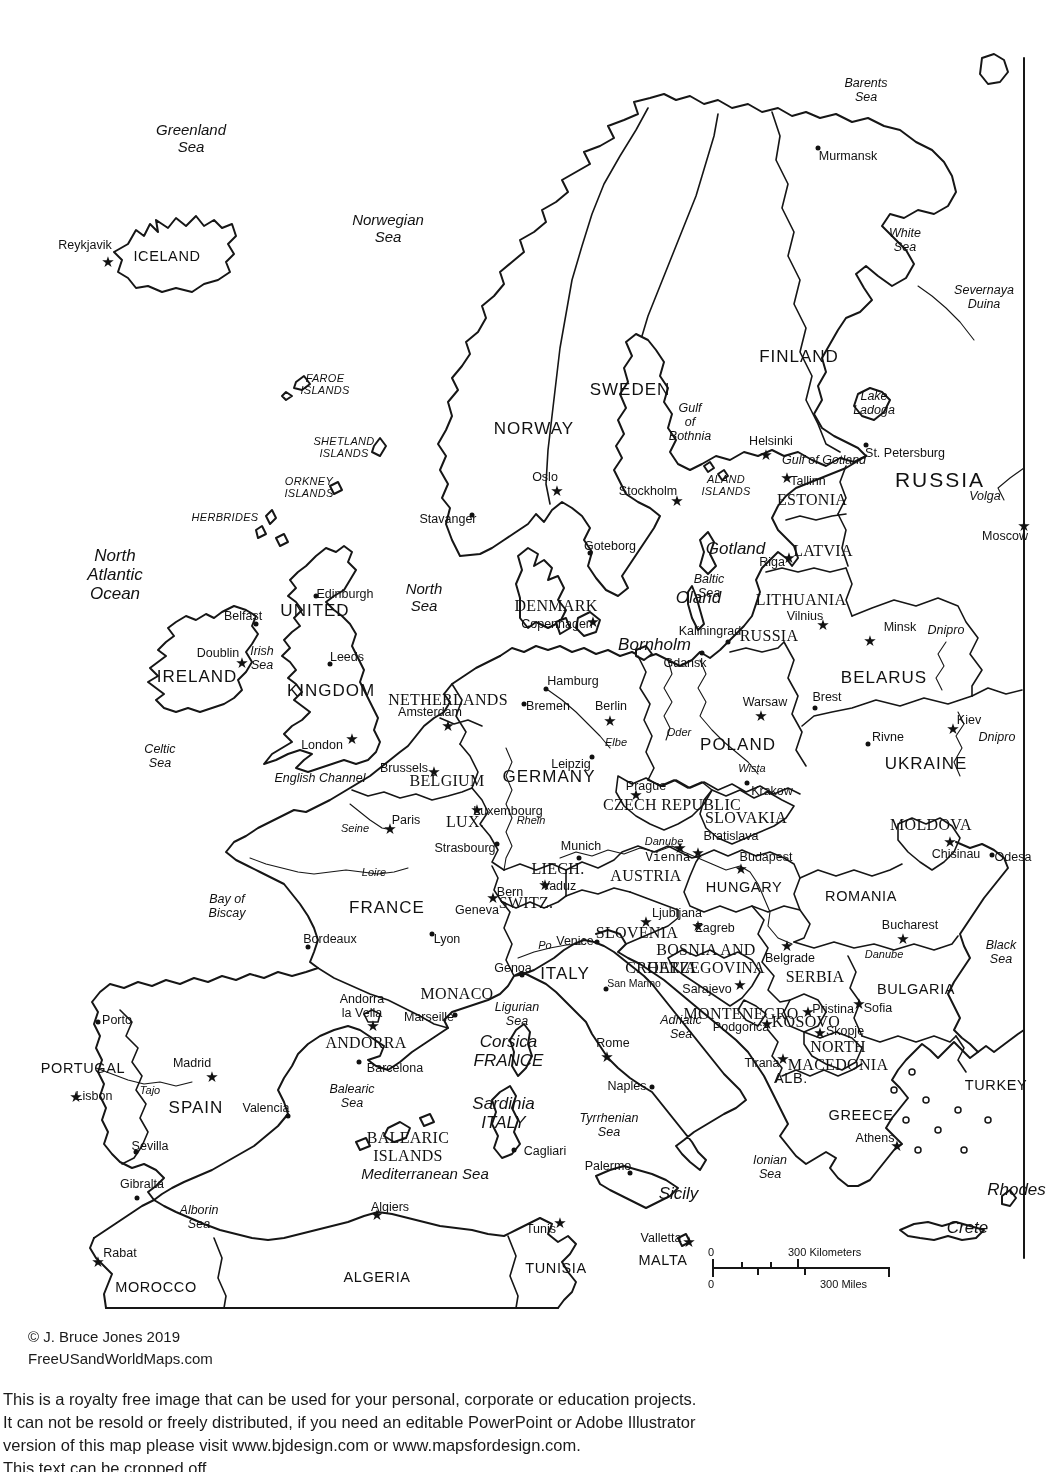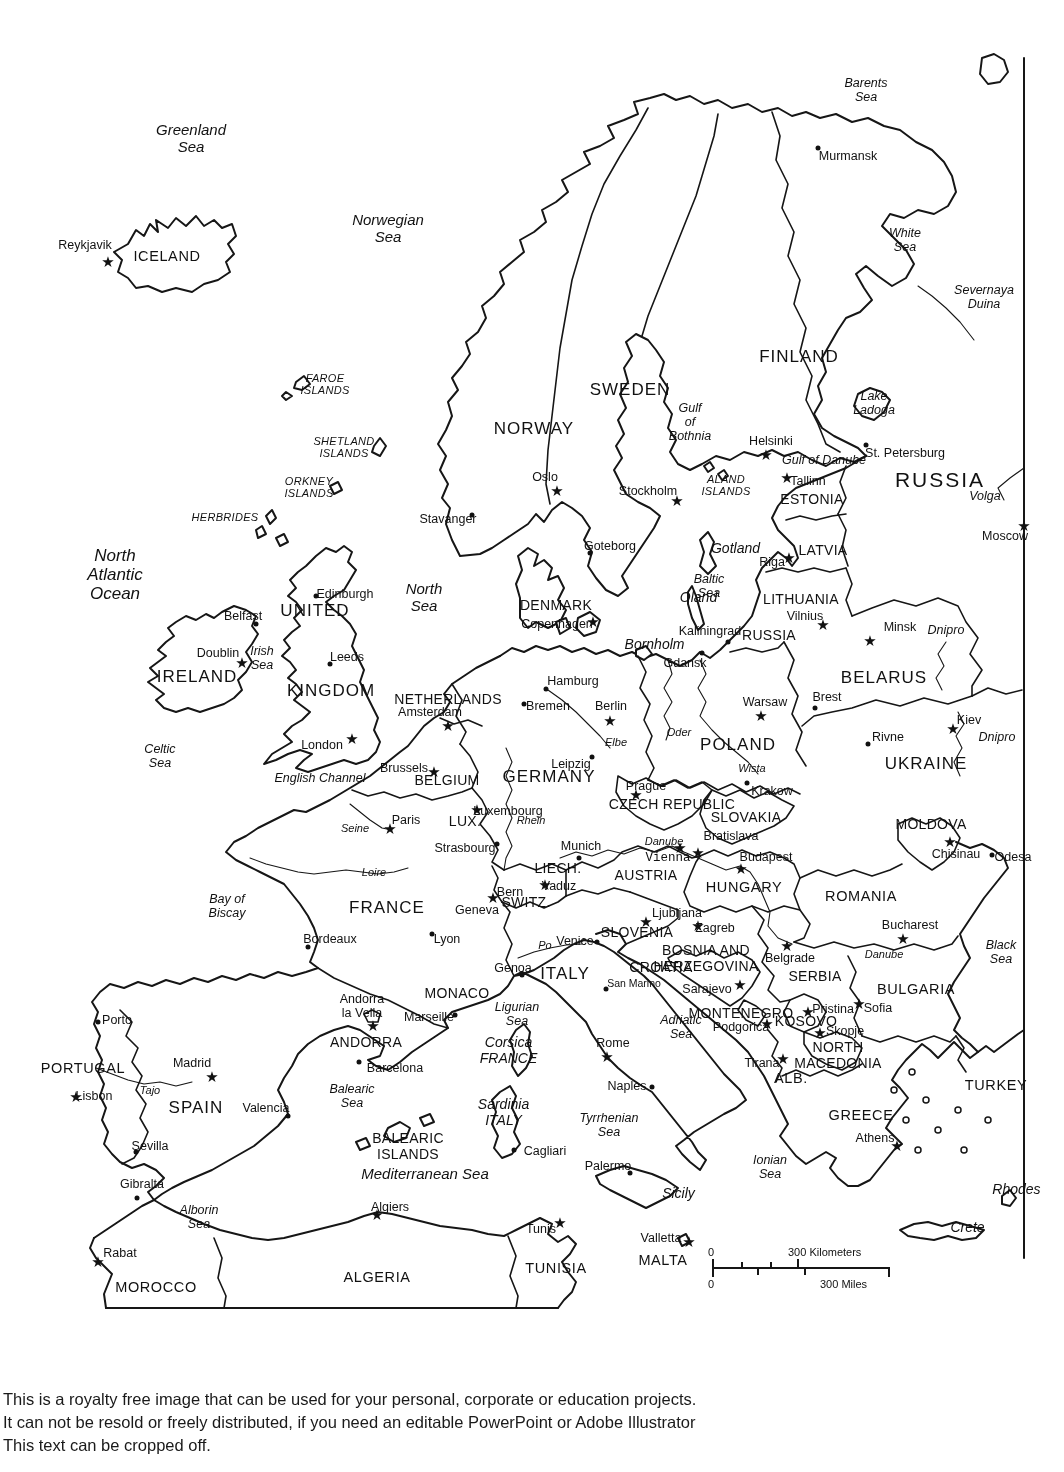--- a/index.html
+++ b/index.html
@@ -10,25 +10,25 @@
   .coast .isl{fill:#ffffff;}
   .bd path{fill:none;stroke:#161616;stroke-width:1.6;stroke-linejoin:round;stroke-linecap:round;}
   .rv path{fill:none;stroke:#161616;stroke-width:1.1;stroke-linejoin:round;stroke-linecap:round;}
   .frame{stroke:#161616;stroke-width:2.2;fill:none;}
   #labels{position:absolute;left:0;top:0;width:1064px;height:1472px;}
   .lbl{position:absolute;transform:translate(-50%,-50%);white-space:pre-line;text-align:center;
        color:#111;line-height:1.12;}
   .c1{font-size:21px;letter-spacing:2px;}
   .c2{font-size:17px;letter-spacing:1px;}
   .c3{font-size:14.5px;letter-spacing:.6px;}
-  .c4{font-size:14px;letter-spacing:.3px;}
+  .c4{font-size:16px;letter-spacing:.3px;font-family:Liberation Serif, serif;}
   .s1{font-style:italic;font-size:17px;}
   .s2{font-style:italic;font-size:15px;}
   .s3{font-style:italic;font-size:12.5px;}
-  .s4{font-style:italic;font-size:14px;padding-left:43px;}
+  .s4{font-style:italic;font-size:17px;padding-left:43px;}
   .r{font-style:italic;font-size:11px;letter-spacing:.3px;}
   .v{font-style:italic;font-size:11px;}
   .t{font-size:12.5px;}
   .t2{font-size:10.5px;}
   .mk{position:absolute;transform:translate(-50%,-50%);}
   .mk.star{font-size:15px;line-height:1;color:#111;}
   .mk.dot{width:5px;height:5px;background:#111;border-radius:50%;}
   #page-title{position:absolute;left:532px;top:57px;transform:translate(-50%,-50%);
               font-size:46px;color:#0a0a0a;}
   #attrib{position:absolute;left:28px;top:1326px;font-size:15px;line-height:22px;color:#1a1a1a;}
@@ -204,21 +204,21 @@
 Ocean</div>
       <div class="lbl c2" style="left: 534px; top: 429px;">NORWAY</div>
       <div class="lbl c2" style="left: 630px; top: 390px;">SWEDEN</div>
       <div class="lbl c2" style="left: 799px; top: 357px;">FINLAND</div>
       <div class="lbl s3" style="left: 690px; top: 422px;">Gulf
 of
 Bothnia</div>
       <div class="lbl s3" style="left: 874px; top: 403px;">Lake
 Ladoga</div>
       <div class="lbl t" style="left: 771px; top: 441px;">Helsinki</div>
-      <div class="lbl s3" style="left: 824px; top: 460px;">Gulf of Danube</div>
+      <div class="lbl s3" style="left: 824px; top: 460px;">Gulf of Gotland</div>
       <div class="lbl t" style="left: 905px; top: 453px;">St. Petersburg</div>
       <div class="lbl c1" style="left: 940px; top: 480px;">RUSSIA</div>
       <div class="lbl s3" style="left: 985px; top: 496px;">Volga</div>
       <div class="lbl t" style="left: 808px; top: 481px;">Tallinn</div>
       <div class="lbl c4" style="left: 812px; top: 500px;">ESTONIA</div>
       <div class="lbl r" style="left: 726px; top: 485px;">ALAND
 ISLANDS</div>
       <div class="lbl t" style="left: 648px; top: 491px;">Stockholm</div>
       <div class="lbl t" style="left: 545px; top: 477px;">Oslo</div>
       <div class="lbl t" style="left: 448px; top: 519px;">Stavanger</div>
@@ -476,20 +476,25 @@
     <div class="sb-tick" style="left:712px;top:1268px;height:9px;"></div>
     <div class="sb-tick" style="left:757px;top:1268px;height:7px;"></div>
     <div class="sb-tick" style="left:804px;top:1268px;height:7px;"></div>
     <div class="sb-tick" style="left:888px;top:1268px;height:9px;"></div>
     <div class="sb-txt" style="left:708px;top:1246px;">0</div>
     <div class="sb-txt" style="left:788px;top:1246px;">300 Kilometers</div>
     <div class="sb-txt" style="left:708px;top:1278px;">0</div>
     <div class="sb-txt" style="left:820px;top:1278px;">300 Miles</div>
   </div>
 
+  <div id="attrib">
+    <div>© J. Bruce Jones 2019</div>
+    <div>FreeUSandWorldMaps.com</div>
+  </div>
 
   <div id="footer">
     <div>This is a royalty free image that can be used for your personal, corporate or education projects.</div>
     <div>It can not be resold or freely distributed, if you need an editable PowerPoint or Adobe Illustrator</div>
+    <div>version of this map please visit www.bjdesign.com or www.mapsfordesign.com.</div>
     <div>This text can be cropped off.</div>
   </div>
 
 </div>
 
 </body></html>

